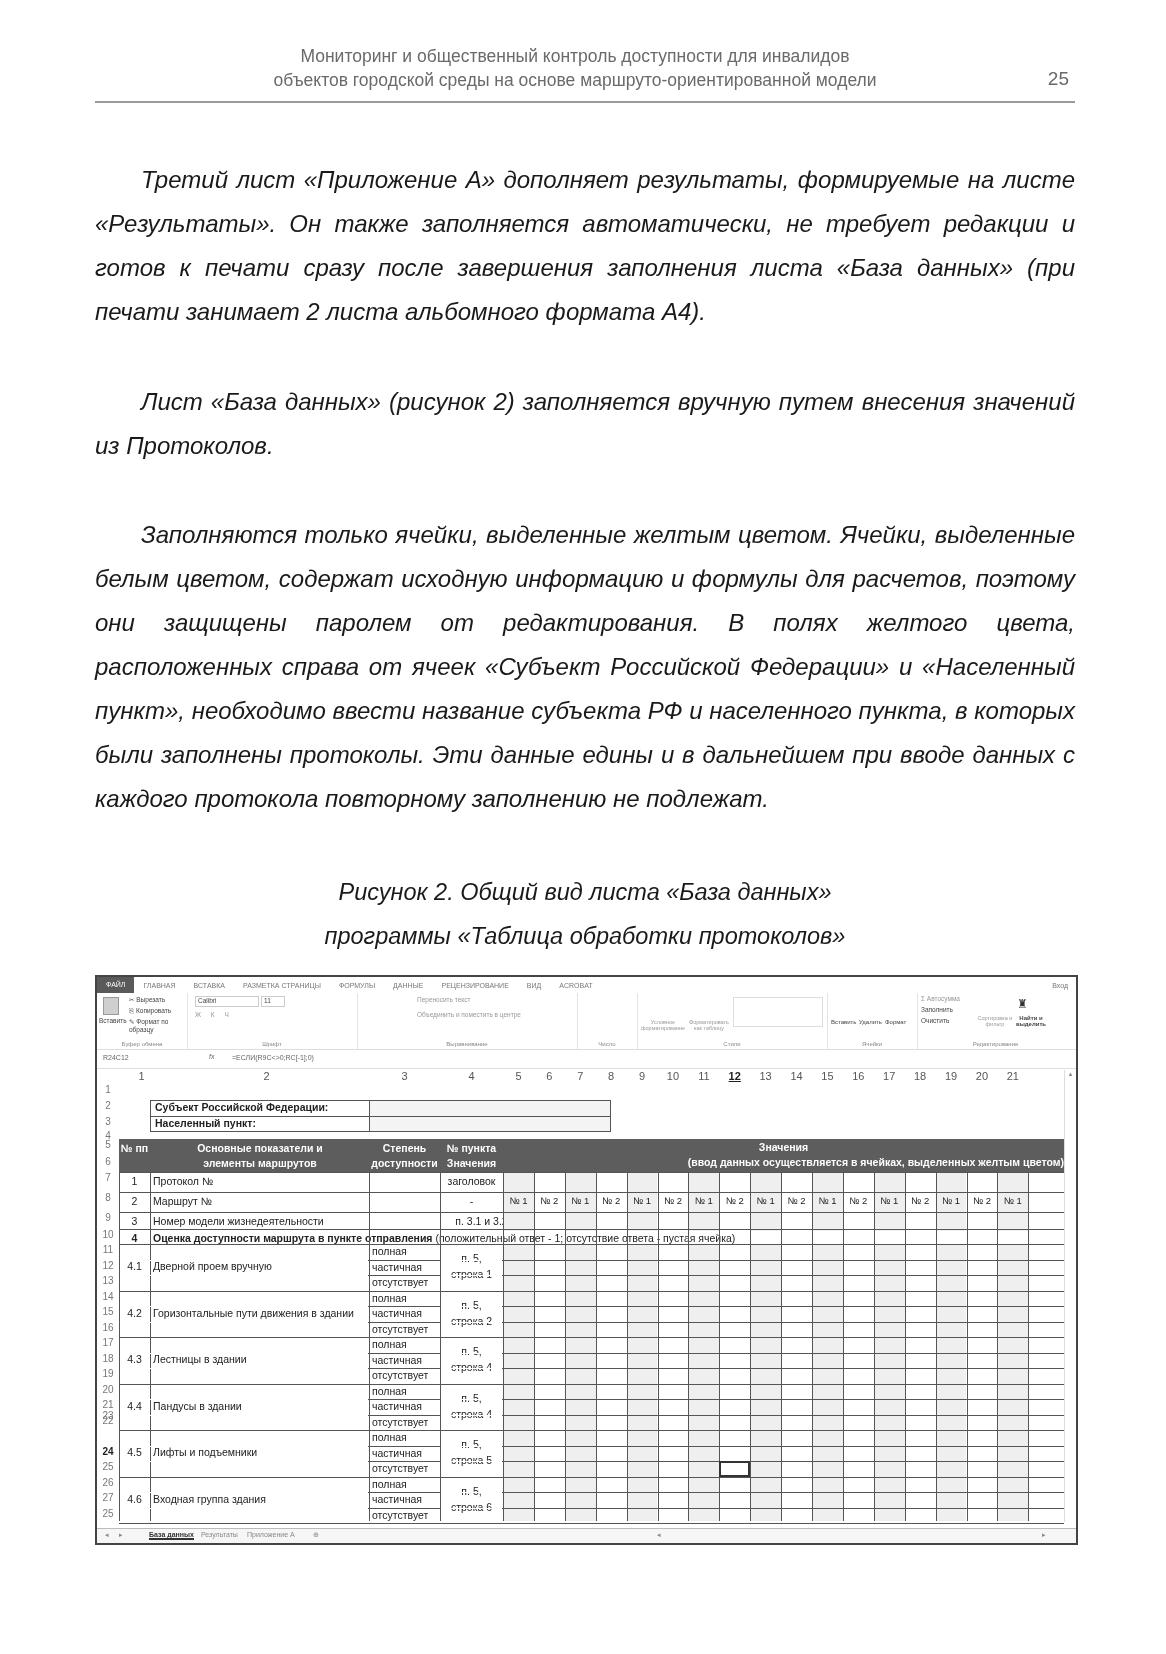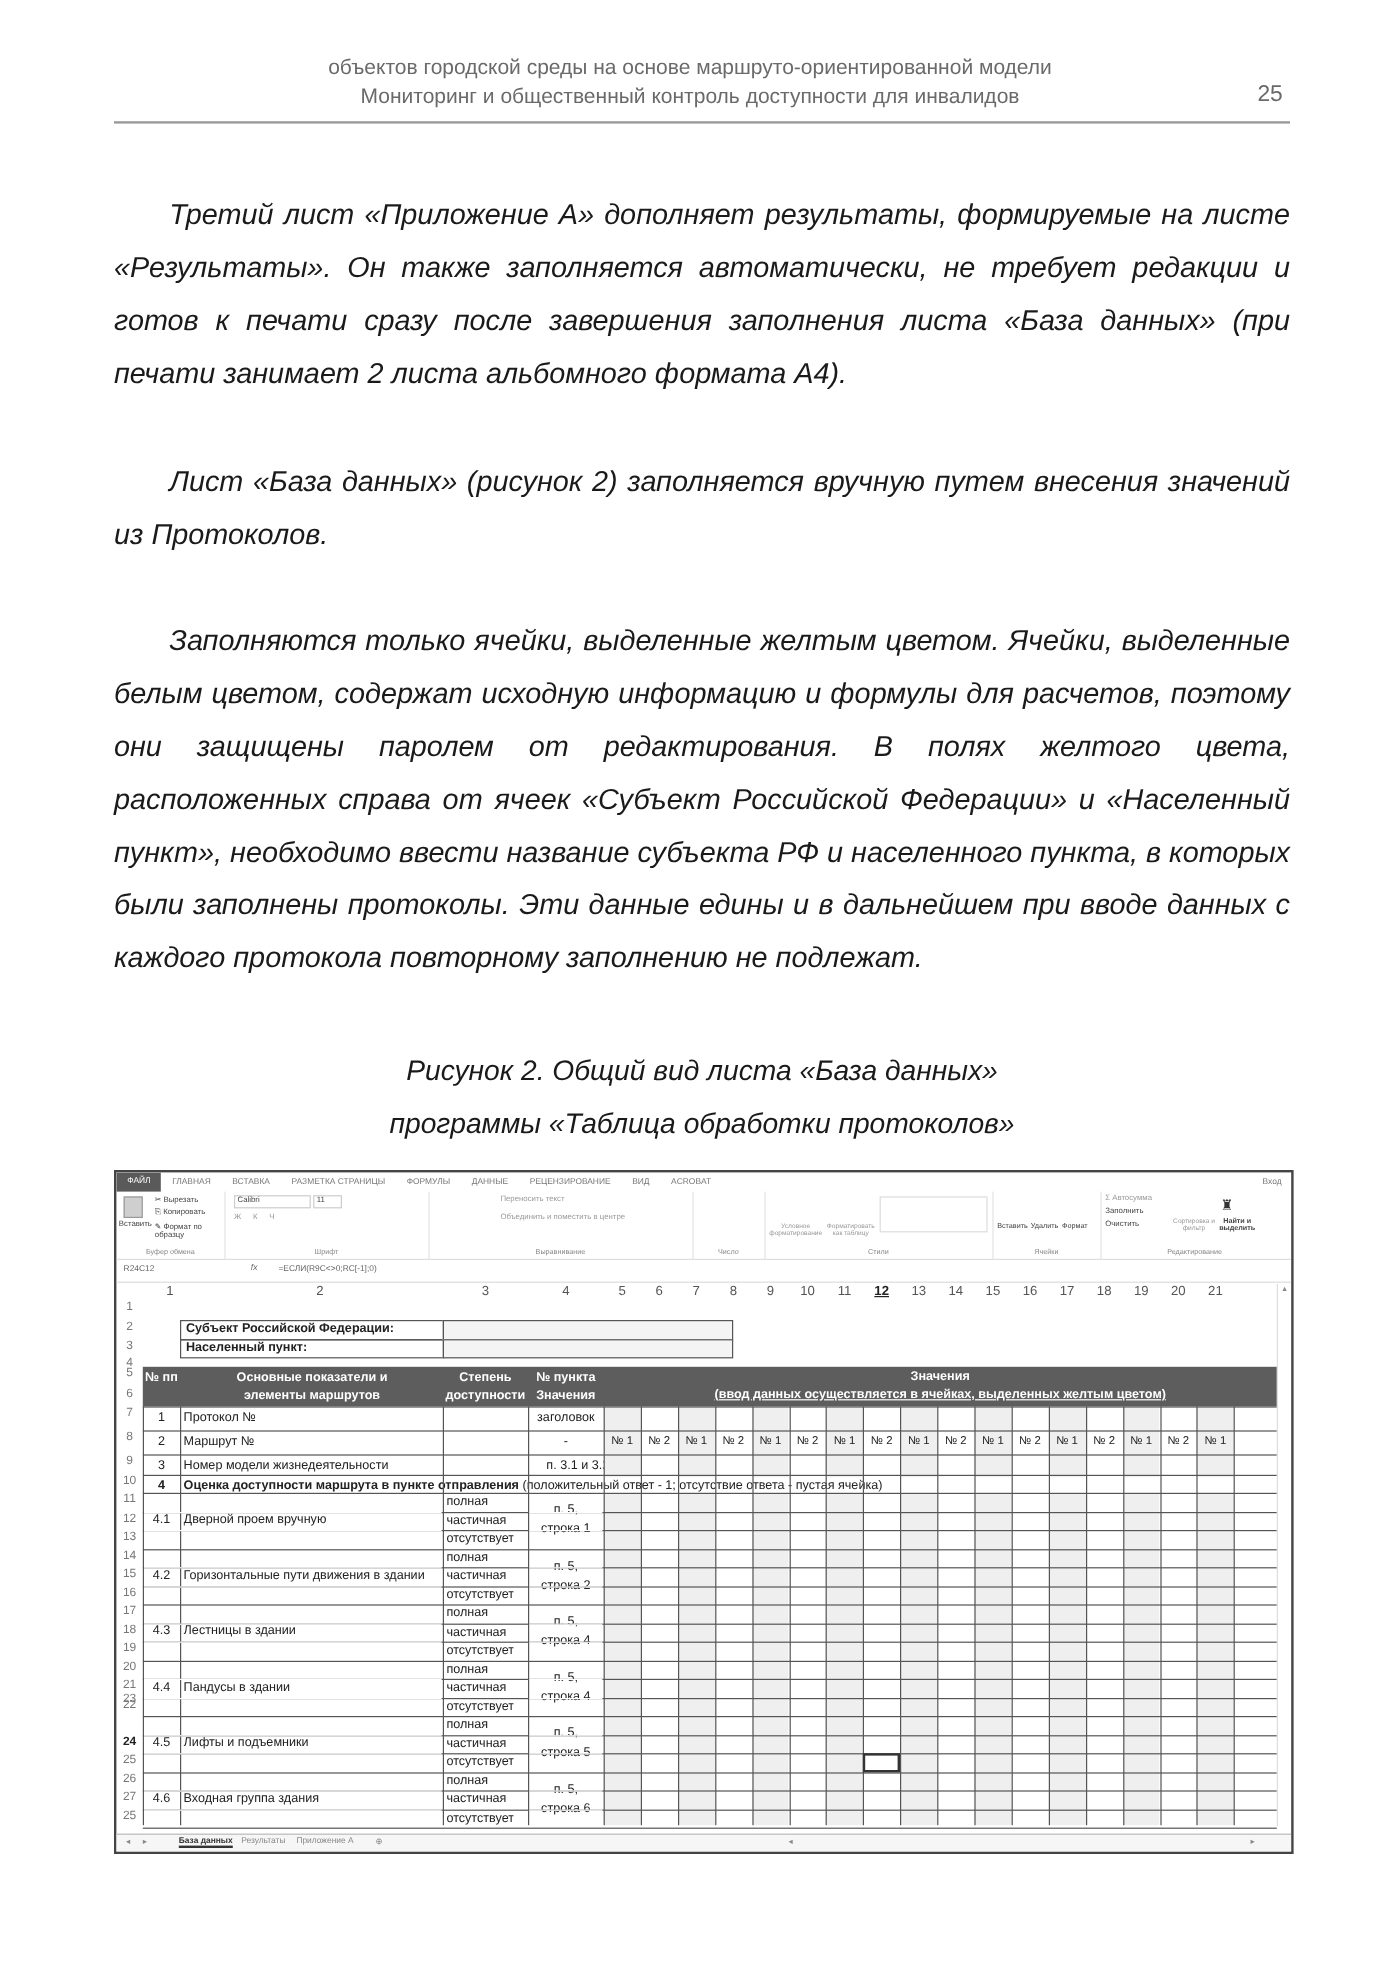--- a/index.html
+++ b/index.html
@@ -33,22 +33,22 @@
   .shade{position:absolute;background:#efefef;}
   .sheets{position:absolute;left:0;bottom:0;right:0;height:14px;border-top:1px solid #bbb;background:#f6f6f6;font-size:7px;color:#888;}
   .sheets span{position:absolute;top:2px;}
   .vscroll{position:absolute;right:0;top:93px;width:11px;height:452px;border-left:1px solid #ddd;font-size:7px;color:#888;text-align:center;}
 </style>
 </head>
 <body>
 
 <div class="hdr">
   <div class="hdr-title">
+    <div>Мониторинг и общественный контроль доступности для инвалидов</div>
     <div>объектов городской среды на основе маршруто-ориентированной модели</div>
-    <div>Мониторинг и общественный контроль доступности для инвалидов</div>
   </div>
   <div class="hdr-page">25</div>
 </div>
 
 <div class="body-text" style="top:158px">
     <p>Третий лист «Приложение А» дополняет результаты, формируемые на листе «Результаты». Он также заполняется автоматически, не требует редакции и готов к печати сразу после завершения заполнения листа «База данных» (при печати занимает 2 листа альбомного формата А4).</p>
   </div>
 <div class="body-text" style="top:380px">
     <p>Лист «База данных» (рисунок 2) заполняется вручную путем внесения значений из Протоколов.</p>
   </div>
@@ -158,21 +158,21 @@
     <div class="cell" style="left:53px;top:32px;font-weight:bold;border:1px solid #555;width:214px;height:14px;padding-left:4px">Населенный пункт:</div>
     <div style="position:absolute;left:272px;top:16px;width:240px;height:15px;border:1px solid #555;background:#f4f4f4"></div>
     <div style="position:absolute;left:272px;top:32px;width:240px;height:14px;border:1px solid #555;background:#f4f4f4"></div>
 
     <div class="darkhdr" style="left:22px;top:55px;width:945px;height:33px"></div>
     <div class="hdrtxt" style="left:22px;top:57px;width:31px;line-height:15px;white-space:pre-line">№ пп</div>
     <div class="hdrtxt" style="left:78px;top:57px;width:170px;line-height:15px">Основные показатели и элементы маршрутов</div>
     <div class="hdrtxt" style="left:272px;top:57px;width:71px;line-height:15px">Степень доступности</div>
     <div class="hdrtxt" style="left:343px;top:57px;width:63px;line-height:15px">№ пункта Значения</div>
     <div class="hdrtxt" style="left:406px;top:57px;width:561px">Значения</div>
-    <div class="hdrtxt" style="left:406px;top:72px;width:561px;text-decoration:underline;white-space:nowrap;overflow:hidden">(ввод данных осуществляется в ячейках, выделенных желтым цветом)</div>
+    <div class="hdrtxt" style="left:406px;top:72px;width:561px;text-align:right;white-space:nowrap;overflow:hidden">(ввод данных осуществляется в ячейках, выделенных желтым цветом)</div>
 
     <div class="cell" style="left:22px;top:91px;width:31px;text-align:center">1</div>
     <div class="cell" style="left:56px;top:91px">Протокол №</div>
     <div class="cell" style="left:343px;top:91px;width:63px;text-align:center">заголовок</div>
     <div class="cell" style="left:22px;top:111px;width:31px;text-align:center">2</div>
     <div class="cell" style="left:56px;top:111px">Маршрут №</div>
     <div class="cell" style="left:343px;top:111px;width:63px;text-align:center">-</div>
     <div class="cell" style="left:22px;top:131px;width:31px;text-align:center">3</div>
     <div class="cell" style="left:56px;top:131px">Номер модели жизнедеятельности</div>
     <div class="cell" style="left:343px;top:131px;width:83px;text-align:center">п. 3.1 и 3.2</div>

